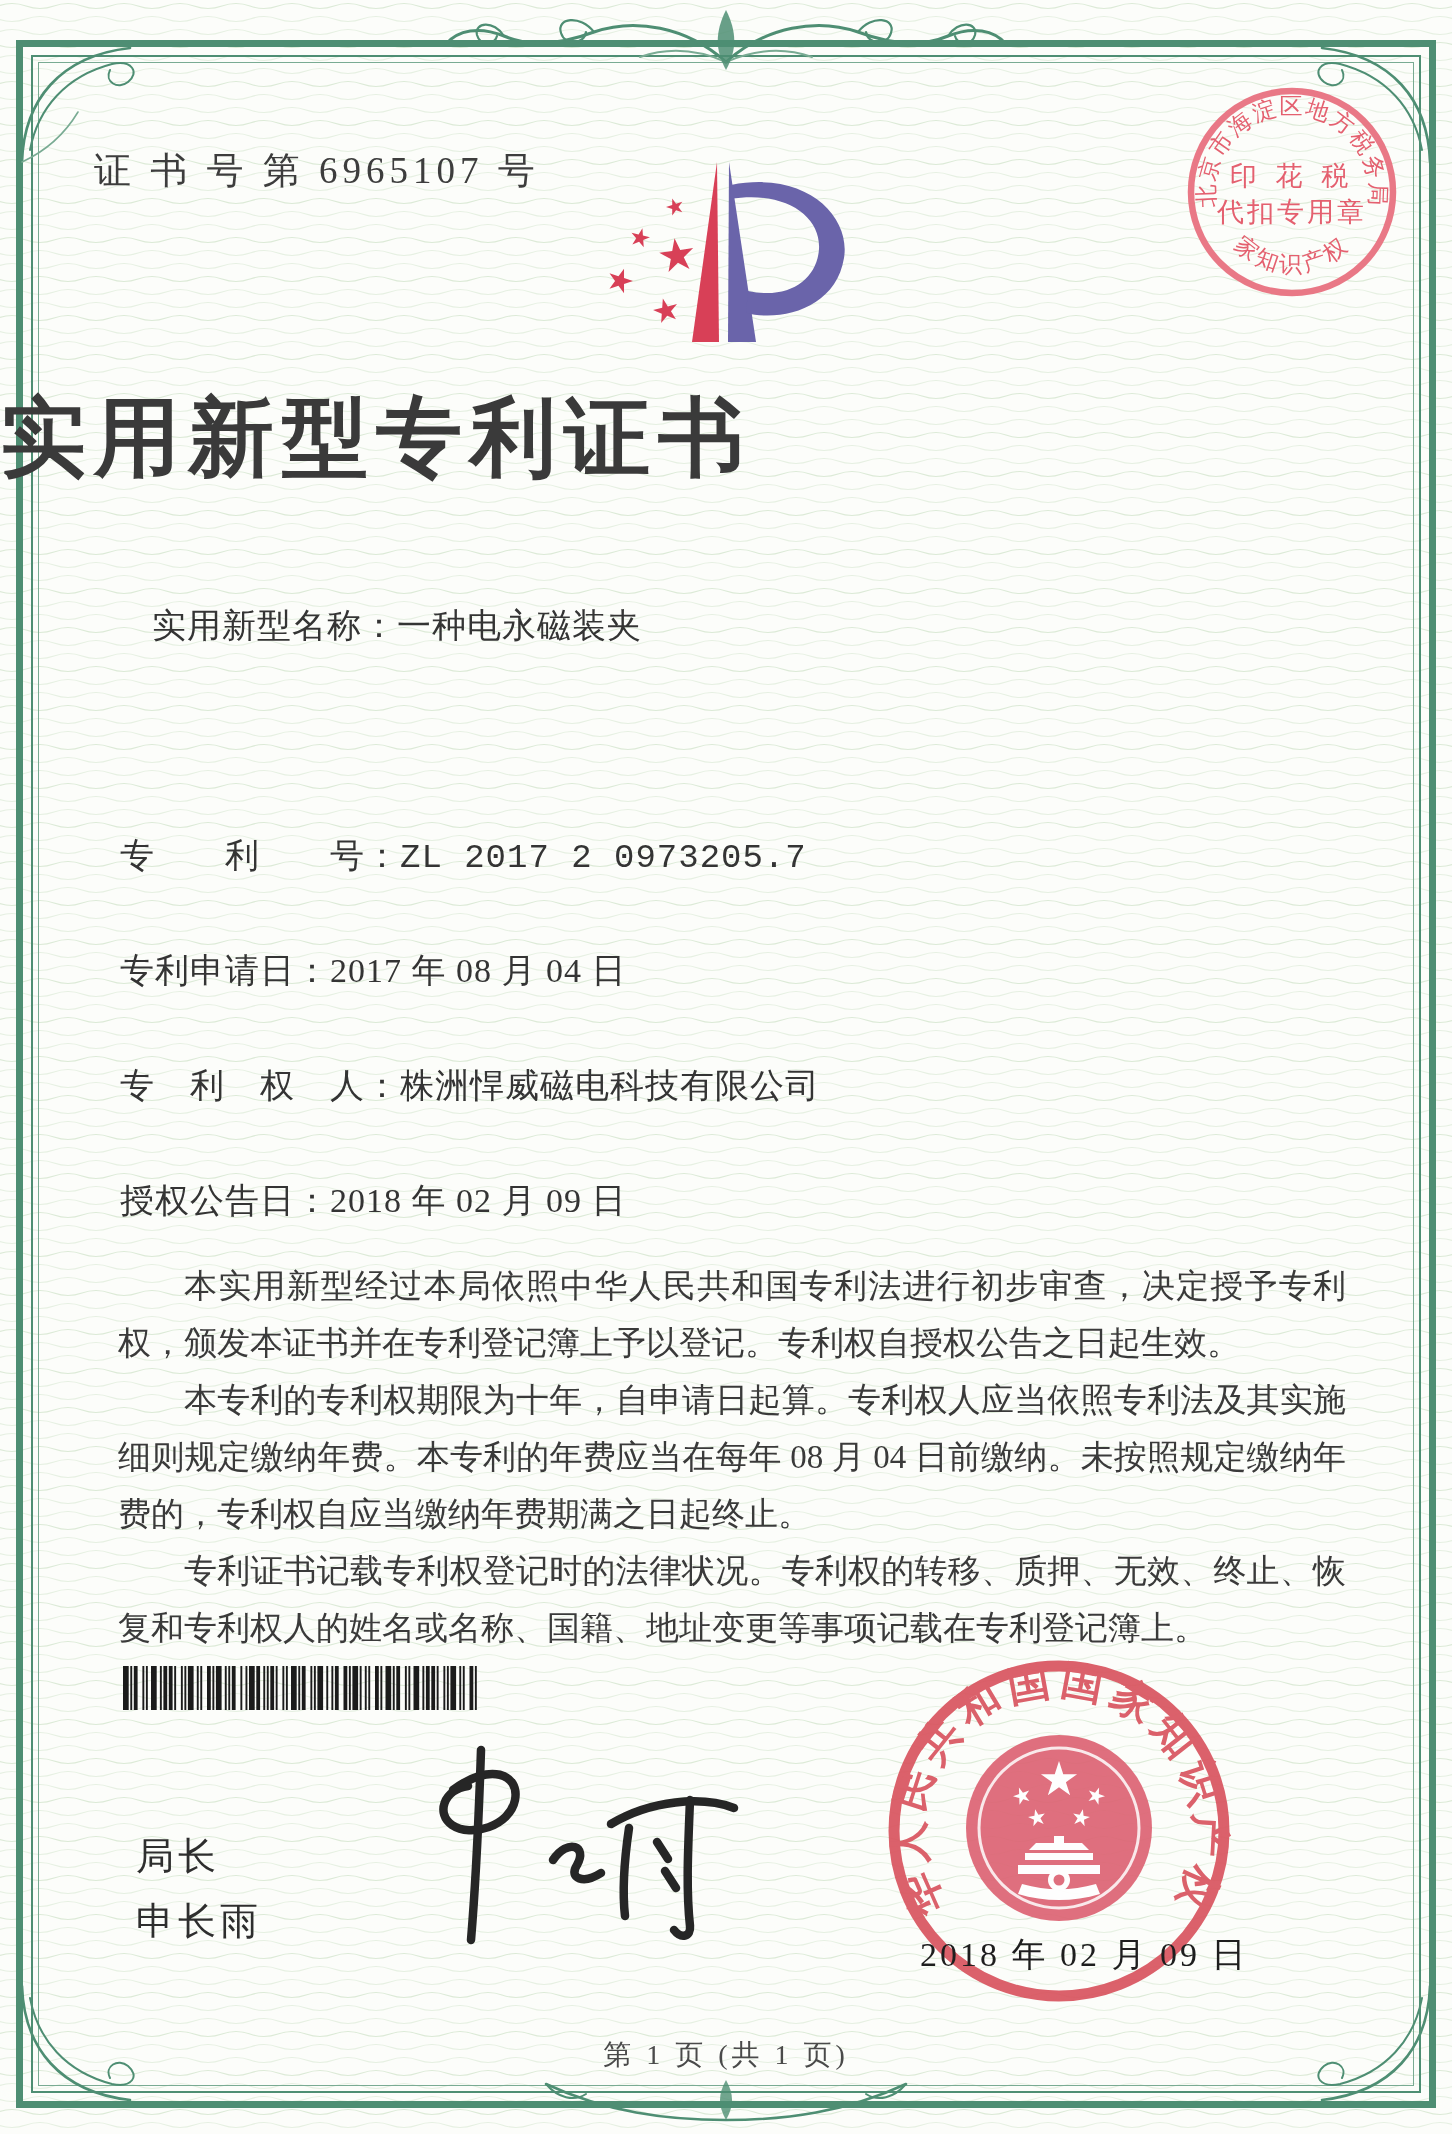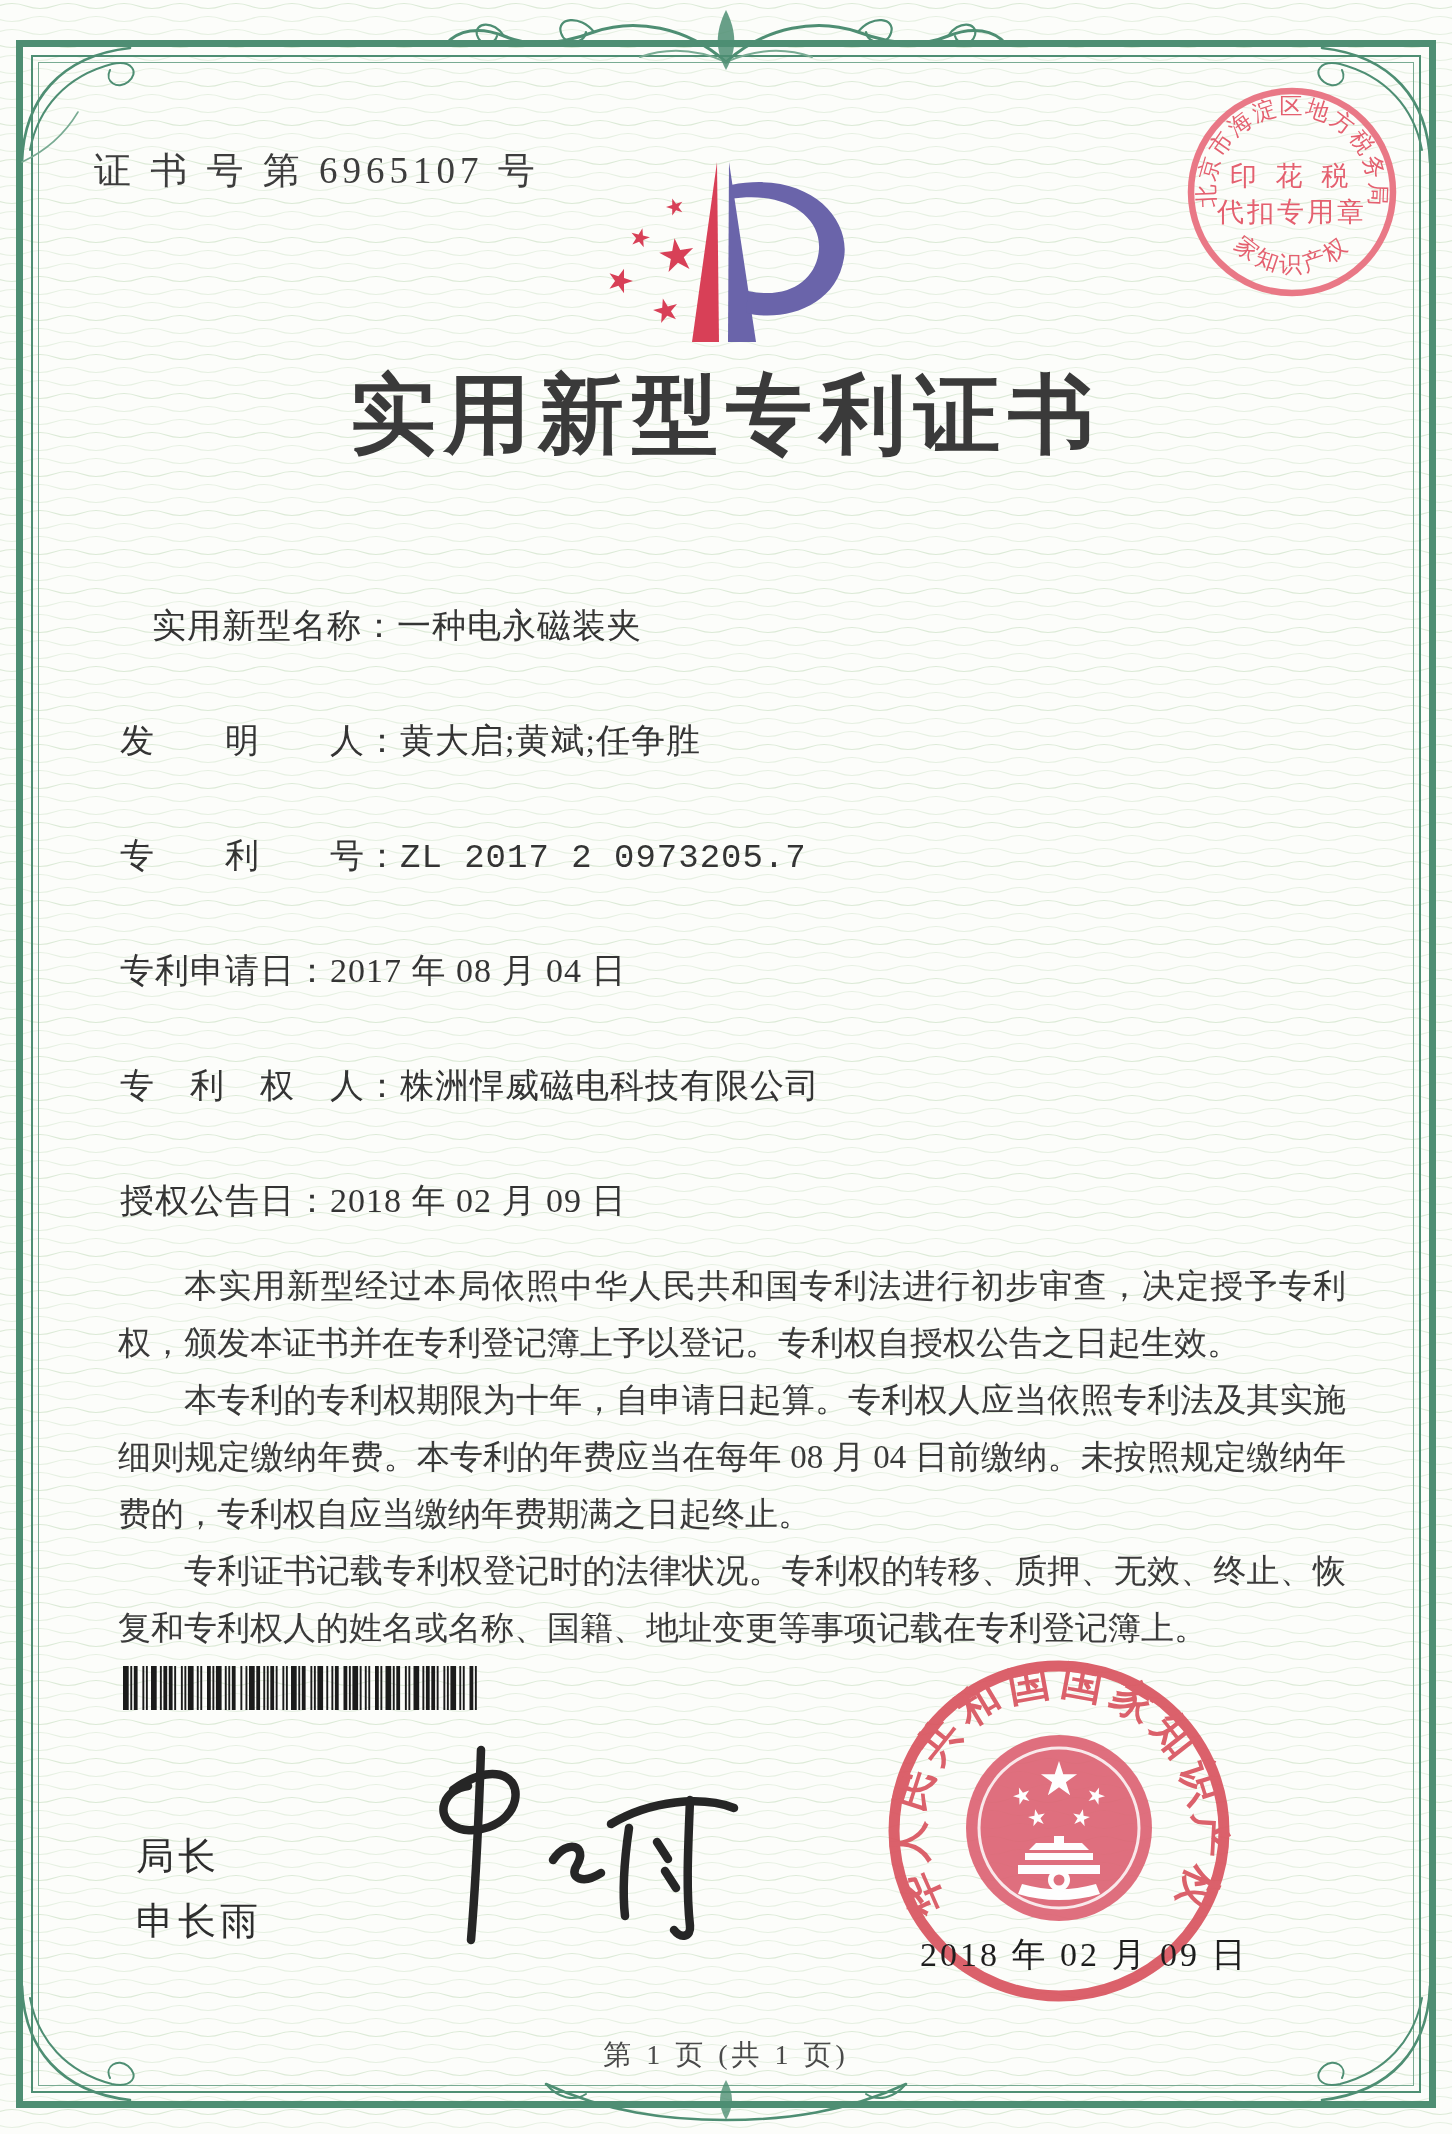--- a/index.html
+++ b/index.html
@@ -15,21 +15,21 @@
   
   .frame-outer{position:absolute;left:16px;top:40px;right:16px;bottom:26px;border:7px solid #4e8e73;}
   .frame-mid  {position:absolute;left:31px;top:55px;right:31px;bottom:41px;border:2px solid #4e8e73;}
   .frame-in   {position:absolute;left:38px;top:62px;right:38px;bottom:48px;border:1px solid #79ab93;}
   .orn{position:absolute;pointer-events:none;}
   .orn.tr{transform:scaleX(-1);}
   .orn.bl{transform:scaleY(-1);}
   .orn.br{transform:scale(-1,-1);}
   
   .cert-no{left:94px;top:146px;font-size:37px;letter-spacing:5px;color:#3d3d3d;}
-  .title{left:0;top:357px;width:1452px;text-align:center;font-size:86px;font-weight:700;
+  .title{left:0;top:380px;width:1452px;text-align:left;font-size:86px;font-weight:700;
          letter-spacing:8px;color:#3a3a3a;}
   .field{left:120px;font-size:34px;color:#343434;letter-spacing:1px;white-space:nowrap;}
   .f1{top:603px;margin-left:32px;} .f2{top:718px;} .f3{top:833px;font-family:Liberation Mono, monospace;} .f4{top:948px;} .f5{top:1063px;} .f6{top:1178px;}
   .body-text{left:118px;top:1258px;width:1228px;font-size:33px;line-height:57px;
              text-align:justify;color:#3a3a3a;}
   .body-text p{margin:0;text-indent:2em;}
   .barcode{left:122px;top:1666px;}
   .officer{font-family:"Liberation Sans","DejaVu Sans",sans-serif;color:#2e2e2e;
            font-size:38px;letter-spacing:4px;margin-top:36px;}
   .director-label{left:136px;top:1795px;}
@@ -300,23 +300,20 @@
     <text font-size="23" fill="#e4606f" letter-spacing="3" text-anchor="middle" class="seal-arc-text">
       <textPath href="#tax-arc-bottom" startOffset="50%">国家知识产权局</textPath>
     </text>
   </svg>
 
   <div class="abs title">实用新型专利证书</div>
 
   <div class="abs field f1">
     <span>实用新型名称：</span><span>一种电永磁装夹</span>
   </div>
-  <div class="abs field f2">
-    <span>发　　明　　人：</span><span>黄大启;黄斌;任争胜</span>
-  </div>
   <div class="abs field f3">
     <span>专　　利　　号：</span><span>ZL 2017 2 0973205.7</span>
   </div>
   <div class="abs field f4">
     <span>专利申请日：</span><span>2017 年 08 月 04 日</span>
   </div>
   <div class="abs field f5">
     <span>专　利　权　人：</span><span>株洲悍威磁电科技有限公司</span>
   </div>
   <div class="abs field f6">

